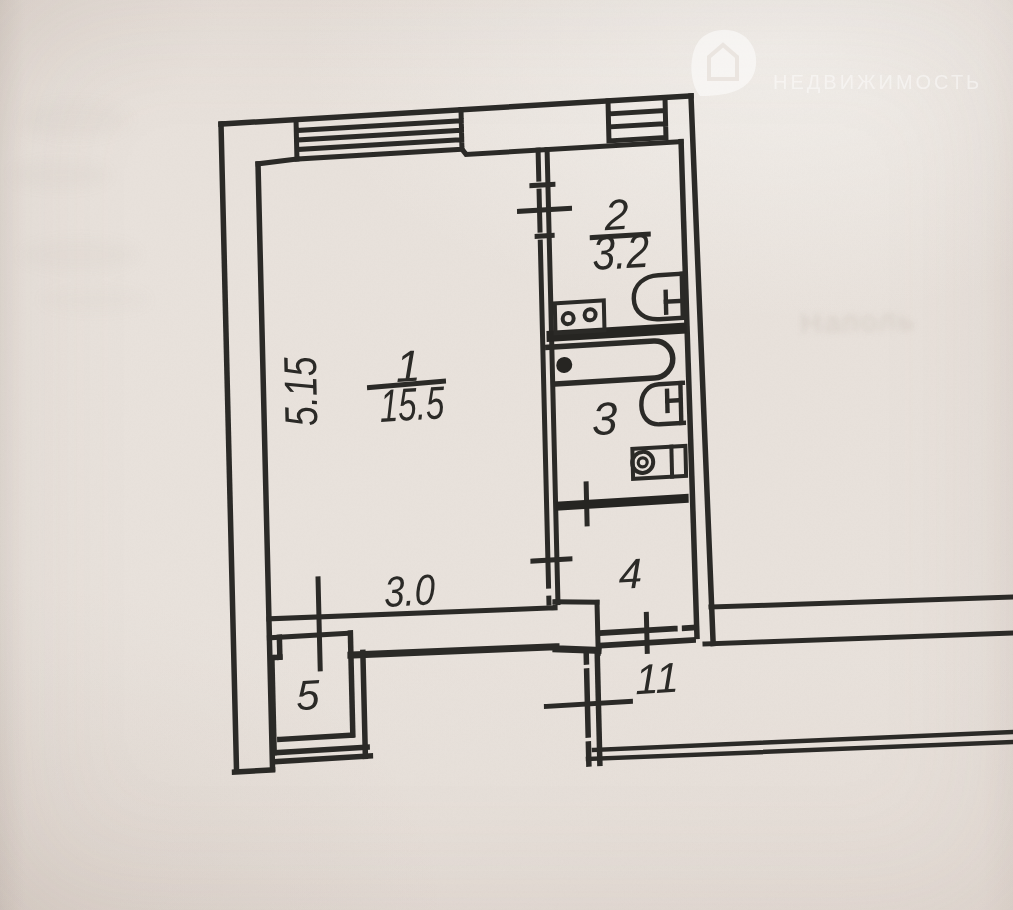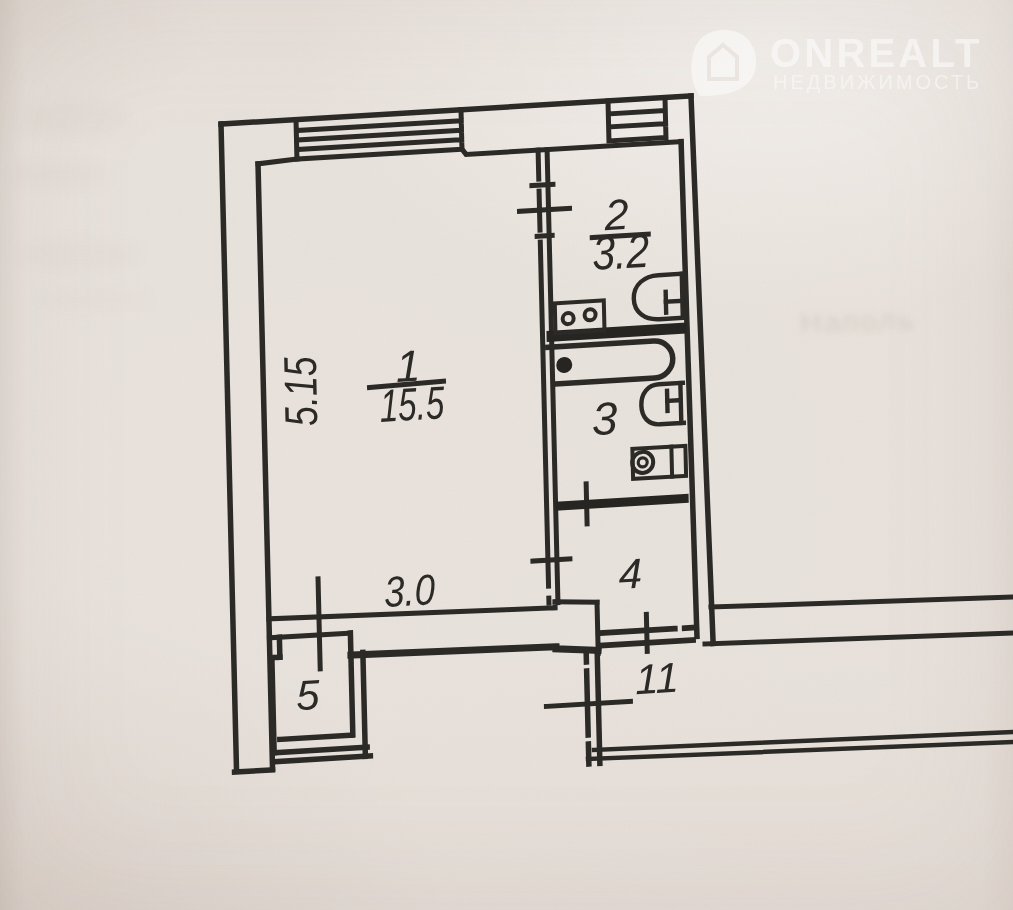--- a/index.html
+++ b/index.html
@@ -44,21 +44,20 @@
         <feTurbulence type="fractalNoise" baseFrequency="0.55" numOctaves="2" stitchTiles="stitch"></feTurbulence>
       <feColorMatrix type="matrix" values="0 0 0 0 0.45 0 0 0 0 0.42 0 0 0 0 0.38 0 0 0 0.9 0"></feColorMatrix>
       </filter>
     <rect width="1013" height="910" filter="url(#nz)"></rect>
   </svg>
 
   <svg width="1013" height="910">
     <path d="M700,96 C687,80 689,46 704,36 C716,27.5 733,27.5 744,36 C759,47 760,71 748,83 C737,94 718,96 700,96 Z" fill="rgba(255,255,255,0.5)"></path>
     <path d="M709,79 L709,57 L723,45 L737,57 L737,79 Z" fill="none" stroke="rgba(233,227,222,0.9)" stroke-width="4"></path>
   </svg>
-  <div class="logo-big">ONREALT</div>
   <div class="logo-sub">НЕДВИЖИМОСТЬ</div>
 
   <svg class="plansvg" width="1013" height="910">
 
     <g stroke="#2b2a27" stroke-width="4.5" fill="none" stroke-linecap="square">
       <path d="M711,607 L1013,597" stroke-width="5"></path>
       <path d="M705,644 L1013,633" stroke-width="5"></path>
       <path d="M594,750 L1013,732"></path>
       <path d="M588,759 L1013,742"></path>
     </g>

